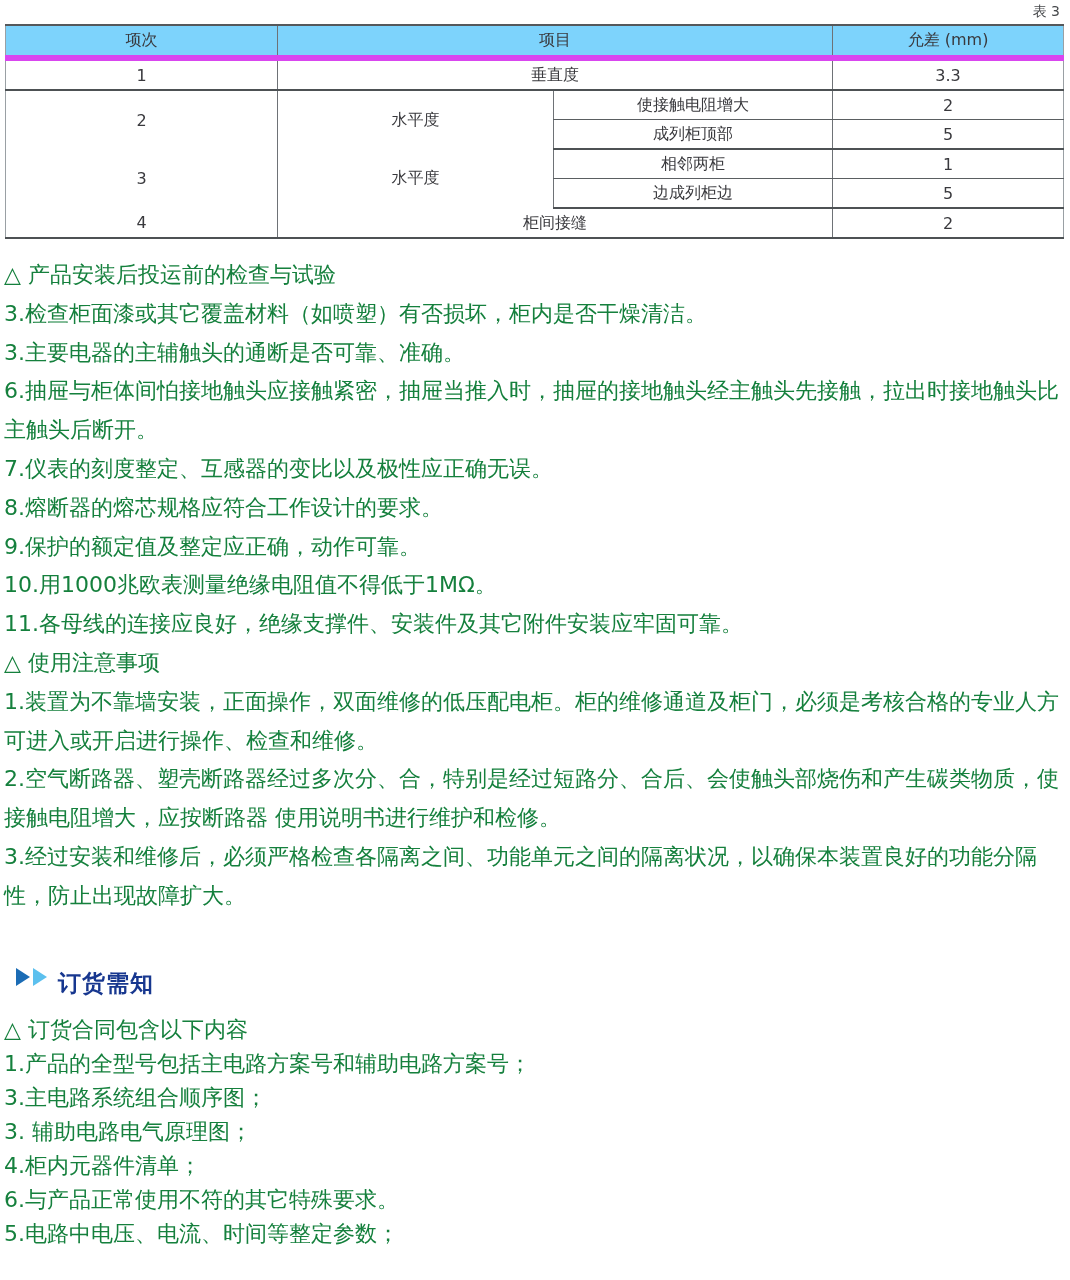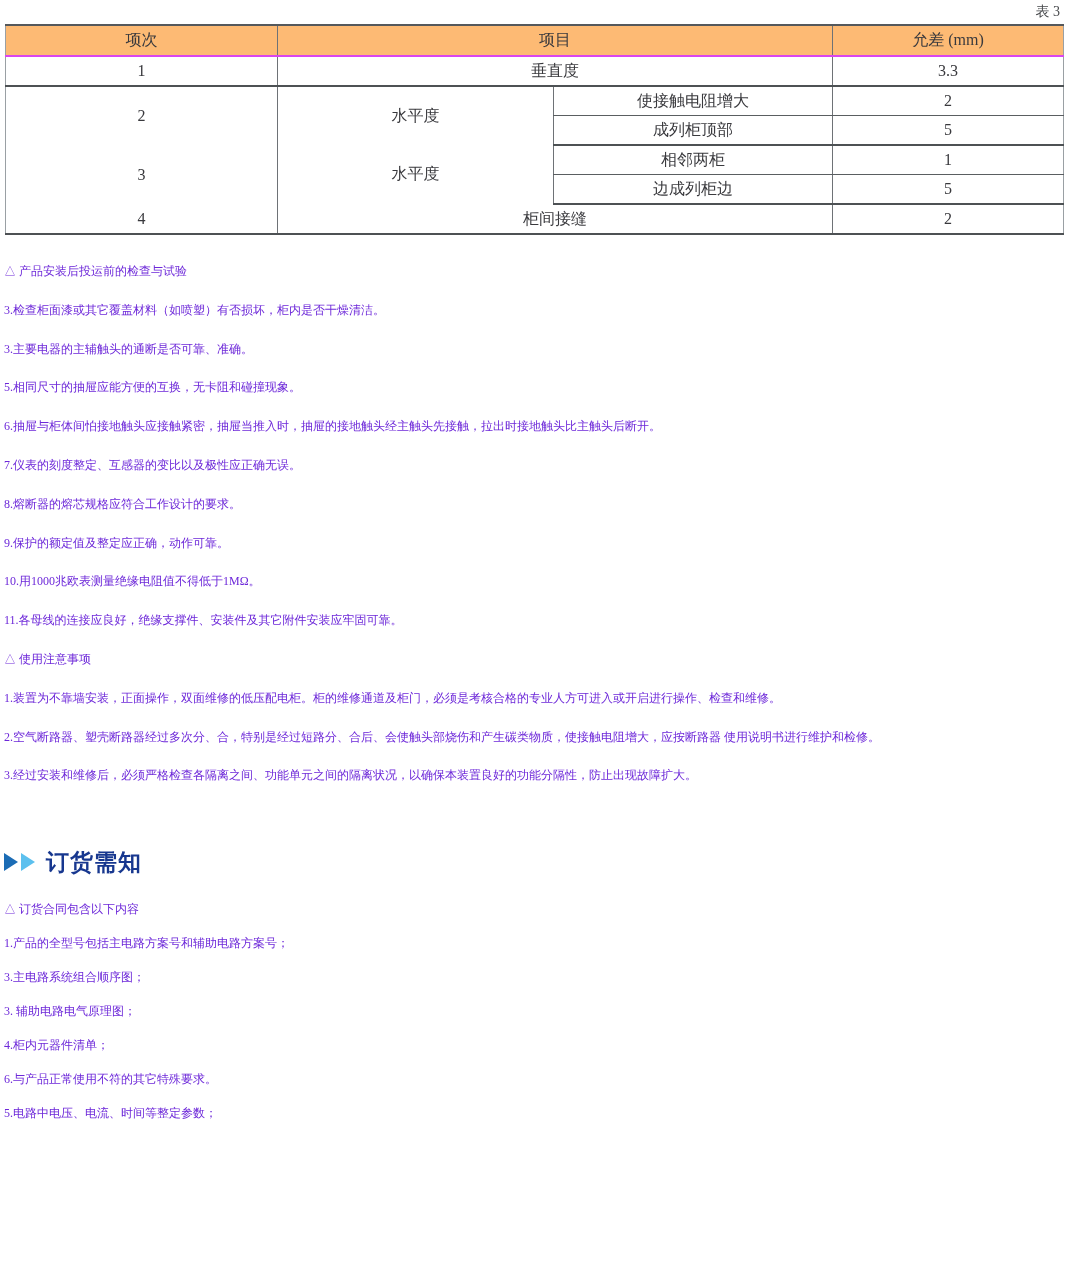--- a/index.html
+++ b/index.html
@@ -1,57 +1,57 @@
 <!DOCTYPE html>
 <html><head>
 <meta charset="utf-8">
 <style>
   html,body{margin:0;padding:0;}
   body{
     width:1070px;height:1280px;overflow:hidden;background:#ffffff;
     font-family:"DejaVu Sans","Liberation Sans",sans-serif;
     color:#3e3e40;
   }
-  .page{position:relative;width:1070px;height:1280px;overflow:hidden;font-family:Liberation Serif, serif;}
+  .page{position:relative;width:1070px;height:1280px;overflow:hidden;}
 
   
   .table-caption{
     height:24px;padding:3px 10px 0 0;box-sizing:border-box;
     text-align:right;font-size:14px;color:#47494c;
   }
 
   
   table.tol{
     border-collapse:collapse;table-layout:fixed;
     margin-left:5px;width:1058px;
     font-size:16px;color:#39393d;
     border-top:2px solid #55585b;
     border-left:1px solid #9aa0a4;
     border-right:1px solid #9aa0a4;
   }
   table.tol th,table.tol td{
     padding:0;text-align:center;vertical-align:middle;
     font-weight:normal;overflow:hidden;white-space:nowrap;
   }
-  table.tol th{height:29px;background:#fdba74;border-bottom:2px solid #d946ef;}
+  table.tol th{height:29px;background:#7dd3fc;border-bottom:6px solid #d946ef;}
   table.tol td{height:28px;}
   td.vline,th.vline{border-left:1px solid #6e7276;}
   tr.group-end td{border-bottom:2px solid #4d5154;}
   td.subdiv{border-bottom:1px solid #5a5e61;}
 
   
   .flow{
     margin:17px 0 0 0;padding:0 4px 0 4px;
-    font-size:12px;line-height:38.8px;color:#6d28d9;
+    font-size:22px;line-height:38.8px;color:#15803d;
   }
   .flow p{margin:0;padding:0;}
 
   .order-heading{
-    margin:52px 0 4px 0;padding-left:4px;height:30px;
-    display:flex;align-items:center;
+    margin:52px 0 4px 0;padding-left:16px;height:30px;
+    display:flex;align-items:flex-start;
   }
   .tri{display:inline-block;width:0;height:0;border-style:solid;flex:none;}
   .tri1{border-width:9px 0 9px 14px;border-color:transparent transparent transparent #1b6cb5;}
   .tri2{border-width:9px 0 9px 14px;border-color:transparent transparent transparent #5cc0ee;margin-left:3px;}
   .order-title-text{
     margin-left:11px;font-size:23px;font-weight:bold;color:#17378f;
     letter-spacing:1px;
   }
   .flow2{margin-top:15px;line-height:34px;}
 </style>
@@ -105,21 +105,20 @@
       <td class="vline" colspan="2">柜间接缝</td>
       <td class="vline">2</td>
     </tr>
   </tbody>
     </table>
 
   <div class="flow">
     <p>△ 产品安装后投运前的检查与试验</p>
     <p>3.检查柜面漆或其它覆盖材料（如喷塑）有否损坏，柜内是否干燥清洁。</p>
     <p>3.主要电器的主辅触头的通断是否可靠、准确。</p>
-    <p>5.相同尺寸的抽屉应能方便的互换，无卡阻和碰撞现象。</p>
     <p>6.抽屉与柜体间怕接地触头应接触紧密，抽屉当推入时，抽屉的接地触头经主触头先接触，拉出时接地触头比主触头后断开。</p>
     <p>7.仪表的刻度整定、互感器的变比以及极性应正确无误。</p>
     <p>8.熔断器的熔芯规格应符合工作设计的要求。</p>
     <p>9.保护的额定值及整定应正确，动作可靠。</p>
     <p>10.用1000兆欧表测量绝缘电阻值不得低于1MΩ。</p>
     <p>11.各母线的连接应良好，绝缘支撑件、安装件及其它附件安装应牢固可靠。</p>
     <p>△ 使用注意事项</p>
     <p>1.装置为不靠墙安装，正面操作，双面维修的低压配电柜。柜的维修通道及柜门，必须是考核合格的专业人方可进入或开启进行操作、检查和维修。</p>
     <p>2.空气断路器、塑壳断路器经过多次分、合，特别是经过短路分、合后、会使触头部烧伤和产生碳类物质，使接触电阻增大，应按断路器  使用说明书进行维护和检修。</p>
     <p>3.经过安装和维修后，必须严格检查各隔离之间、功能单元之间的隔离状况，以确保本装置良好的功能分隔性，防止出现故障扩大。</p>

